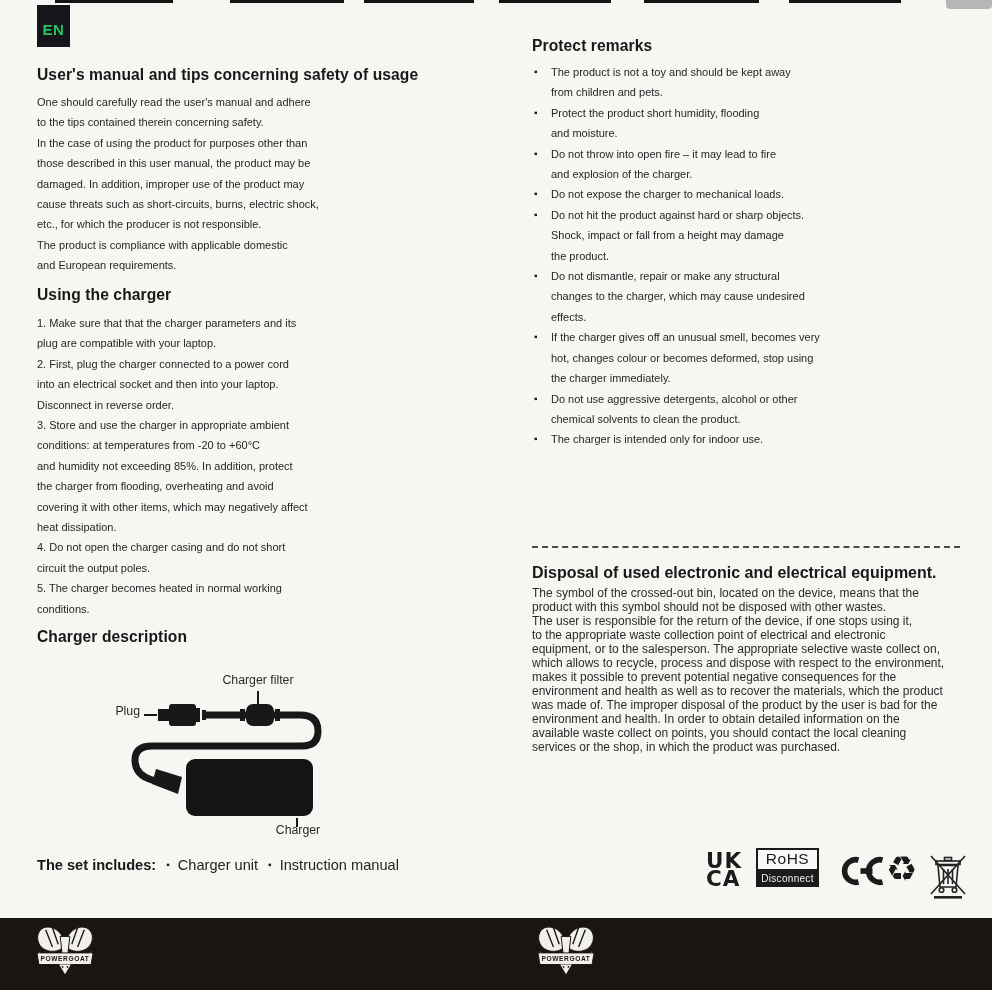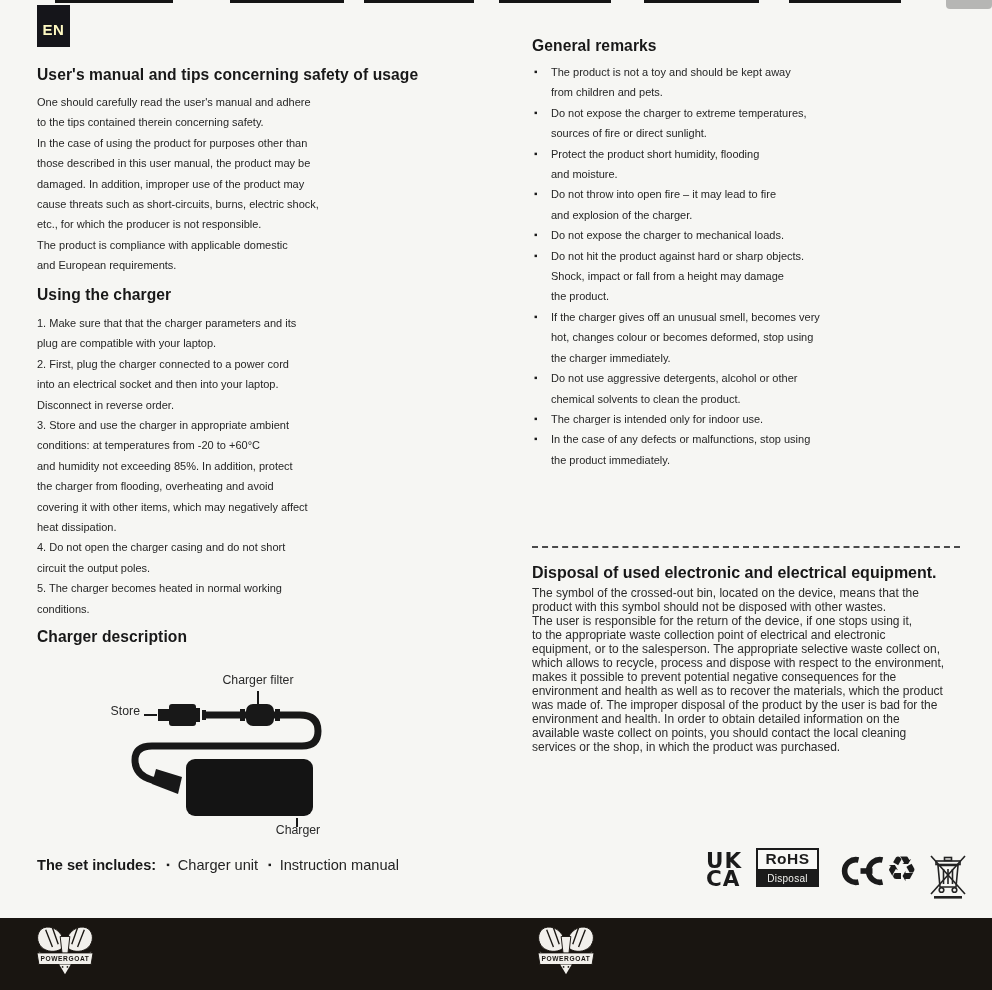--- a/index.html
+++ b/index.html
@@ -10,21 +10,21 @@
     font-family:"Liberation Sans", sans-serif;
     color:#242424;
     overflow:hidden;
   }
   
   .dash{position:absolute;top:0;height:3px;background:#141414;}
   .corner-blob{position:absolute;top:0;left:946px;width:46px;height:9px;background:#b6b6b4;border-radius:0 0 4px 4px;}
 
   .en-badge{
     position:absolute;left:37px;top:5px;width:33px;height:42px;
-    background:#15151a;color:#fef9c3;
+    background:#15151a;color:#22c55e;
     font-weight:bold;font-size:15px;letter-spacing:.5px;
     display:flex;align-items:center;justify-content:center;
     padding-top:6px;box-sizing:border-box;
   }
 
   .h{font-weight:bold;color:#181818;font-size:15.6px;letter-spacing:.1px;}
   .body-text{font-size:11px;line-height:20.4px;white-space:pre-line;color:#262626;}
 
   
   .col-left{position:absolute;left:37px;top:0;width:480px;}
@@ -58,21 +58,21 @@
     font-size:10px;line-height:20.4px;color:#1c1c1c;
   }
   .divider{position:absolute;top:546px;left:4px;width:428px;border-top:2px dashed #4a4a4a;}
   .r-h2{position:absolute;top:564px;left:4px;font-weight:bold;color:#181818;font-size:16px;}
   .r-small{position:absolute;top:586px;left:4px;width:432px;font-size:12px;line-height:14px;white-space:pre-line;color:#2b2b2b;}
 
   
   .marks{position:absolute;top:843px;left:700px;width:265px;height:52px;}
   .ukca{position:absolute;left:6px;top:9px;font-weight:bold;font-size:21.5px;line-height:17.5px;letter-spacing:1px;color:#1b1b1b;font-family:"DejaVu Sans", sans-serif;}
   .rohs{position:absolute;left:56px;top:5px;width:63px;}
-  .rohs-top{border:2.5px solid #1b1b1b;background:#f8f8f6;color:#1b1b1b;font-weight:bold;font-size:15.5px;text-align:center;padding:0 2px 1px 2px;letter-spacing:.5px;}
+  .rohs-top{border:2.5px solid #1b1b1b;background:#f8f8f6;color:#1b1b1b;font-weight:normal;font-size:15.5px;text-align:center;padding:0 2px 1px 2px;letter-spacing:.5px;}
   .rohs-bot{background:#1b1b1b;color:#f2f2ef;font-size:10px;text-align:center;padding:2px 2px 3px 2px;letter-spacing:.3px;}
   .ce{position:absolute;left:134px;top:12px;}
   .recycle{position:absolute;left:186px;top:6px;font-size:35px;line-height:40px;color:#1b1b1b;}
   .weee{position:absolute;left:228px;top:6px;}
   .sr{position:absolute;width:1px;height:1px;overflow:hidden;clip-path:inset(50%);white-space:nowrap;}
 
   
   .footer{position:absolute;left:0;top:918px;width:992px;height:72px;background:#191511;}
   .goat{position:absolute;top:6px;width:58px;height:52px;}
   .goat-1{left:36px;}
@@ -154,51 +154,50 @@
         <rect x="180" y="46" width="5" height="12"></rect>
         <rect x="186" y="41" width="28" height="22" rx="7"></rect>
         <rect x="215" y="46" width="5" height="12"></rect>
       </g>
 
       <polygon points="96,106 122,114 118,131 92,121" fill="#181818"></polygon>
 
       <rect x="126" y="96" width="127" height="57" rx="9" fill="#141414"></rect>
     </svg>
     <div class="dg-label dg-ferrite">Charger filter</div>
-    <div class="dg-label dg-plug">Store</div>
+    <div class="dg-label dg-plug">Plug</div>
     <div class="dg-label dg-charger">Charger</div>
   </div>
 
   <div class="set-line" style="left:37px">
     <span class="lbl">The set includes:</span><span class="dot">▪</span><span>Charger unit</span><span class="dot">▪</span><span>Instruction manual</span>
   </div>
 
   <div class="col-right">
-    <div class="h r-h1">General remarks</div>
+    <div class="h r-h1">Protect remarks</div>
     <ul class="remarks">
       <li>The product is not a toy and should be kept away
 from children and pets.</li>
-      <li>Do not expose the charger to extreme temperatures,
-sources of fire or direct sunlight.</li>
       <li>Protect the product short humidity, flooding
 and moisture.</li>
       <li>Do not throw into open fire – it may lead to fire
 and explosion of the charger.</li>
       <li>Do not expose the charger to mechanical loads.</li>
       <li>Do not hit the product against hard or sharp objects.
 Shock, impact or fall from a height may damage
 the product.</li>
+      <li>Do not dismantle, repair or make any structural
+changes to the charger, which may cause undesired
+effects.</li>
       <li>If the charger gives off an unusual smell, becomes very
 hot, changes colour or becomes deformed, stop using
 the charger immediately.</li>
       <li>Do not use aggressive detergents, alcohol or other
 chemical solvents to clean the product.</li>
       <li>The charger is intended only for indoor use.</li>
-      <li>In the case of any defects or malfunctions, stop using
-the product immediately.</li>
     </ul>
     <div class="divider"></div>
     <div class="r-h2">Disposal of used electronic and electrical equipment.</div>
     <div class="r-small">The symbol of the crossed-out bin, located on the device, means that the
 product with this symbol should not be disposed with other wastes.
 The user is responsible for the return of the device, if one stops using it,
 to the appropriate waste collection point of electrical and electronic
 equipment, or to the salesperson. The appropriate selective waste collect on,
 which allows to recycle, process and dispose with respect to the environment,
 makes it possible to prevent potential negative consequences for the
@@ -209,21 +208,21 @@
 services or the shop, in which the product was purchased.</div>
   </div>
 
   <div class="marks">
     <div class="ukca">
       <div>UK</div>
       <div>CA</div>
     </div>
     <div class="rohs">
       <div class="rohs-top">RoHS</div>
-      <div class="rohs-bot">Disposal</div>
+      <div class="rohs-bot">Disconnect</div>
     </div>
     <div class="ce">
       <span class="sr">CE</span>
       <svg width="52" height="32" viewBox="0 0 52 32">
         <g fill="none" stroke="#1b1b1b" stroke-width="5.6">
           <path d="M 24.5 5 A 11.3 11.3 0 1 0 24.5 27"></path>
           <path d="M 48.5 5 A 11.3 11.3 0 1 0 48.5 27"></path>
           <line x1="26.5" y1="16" x2="38.5" y2="16"></line>
         </g>
       </svg>

